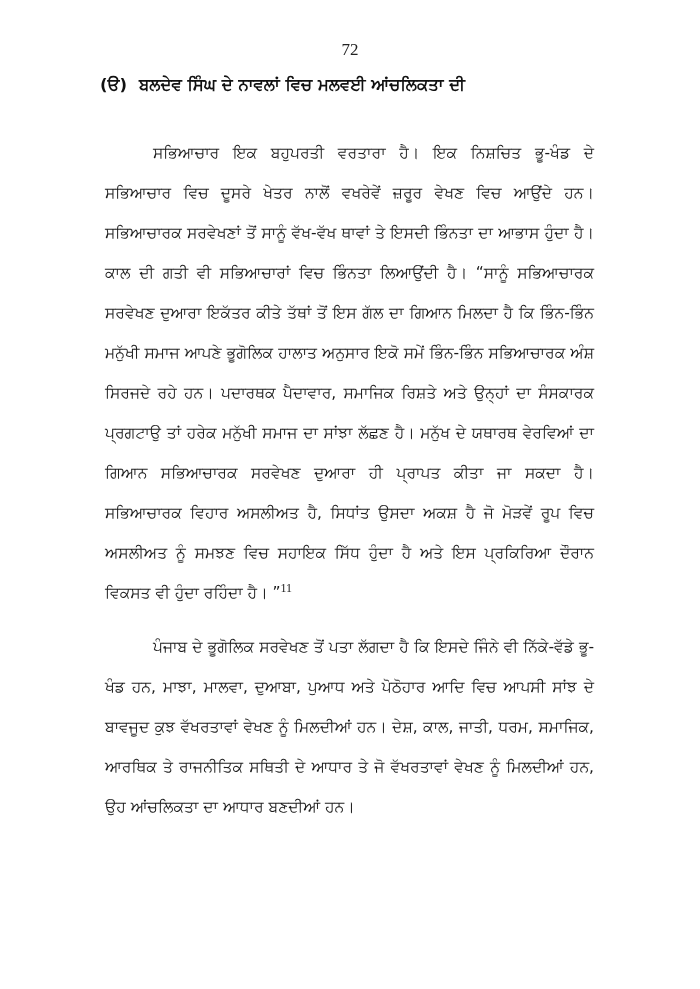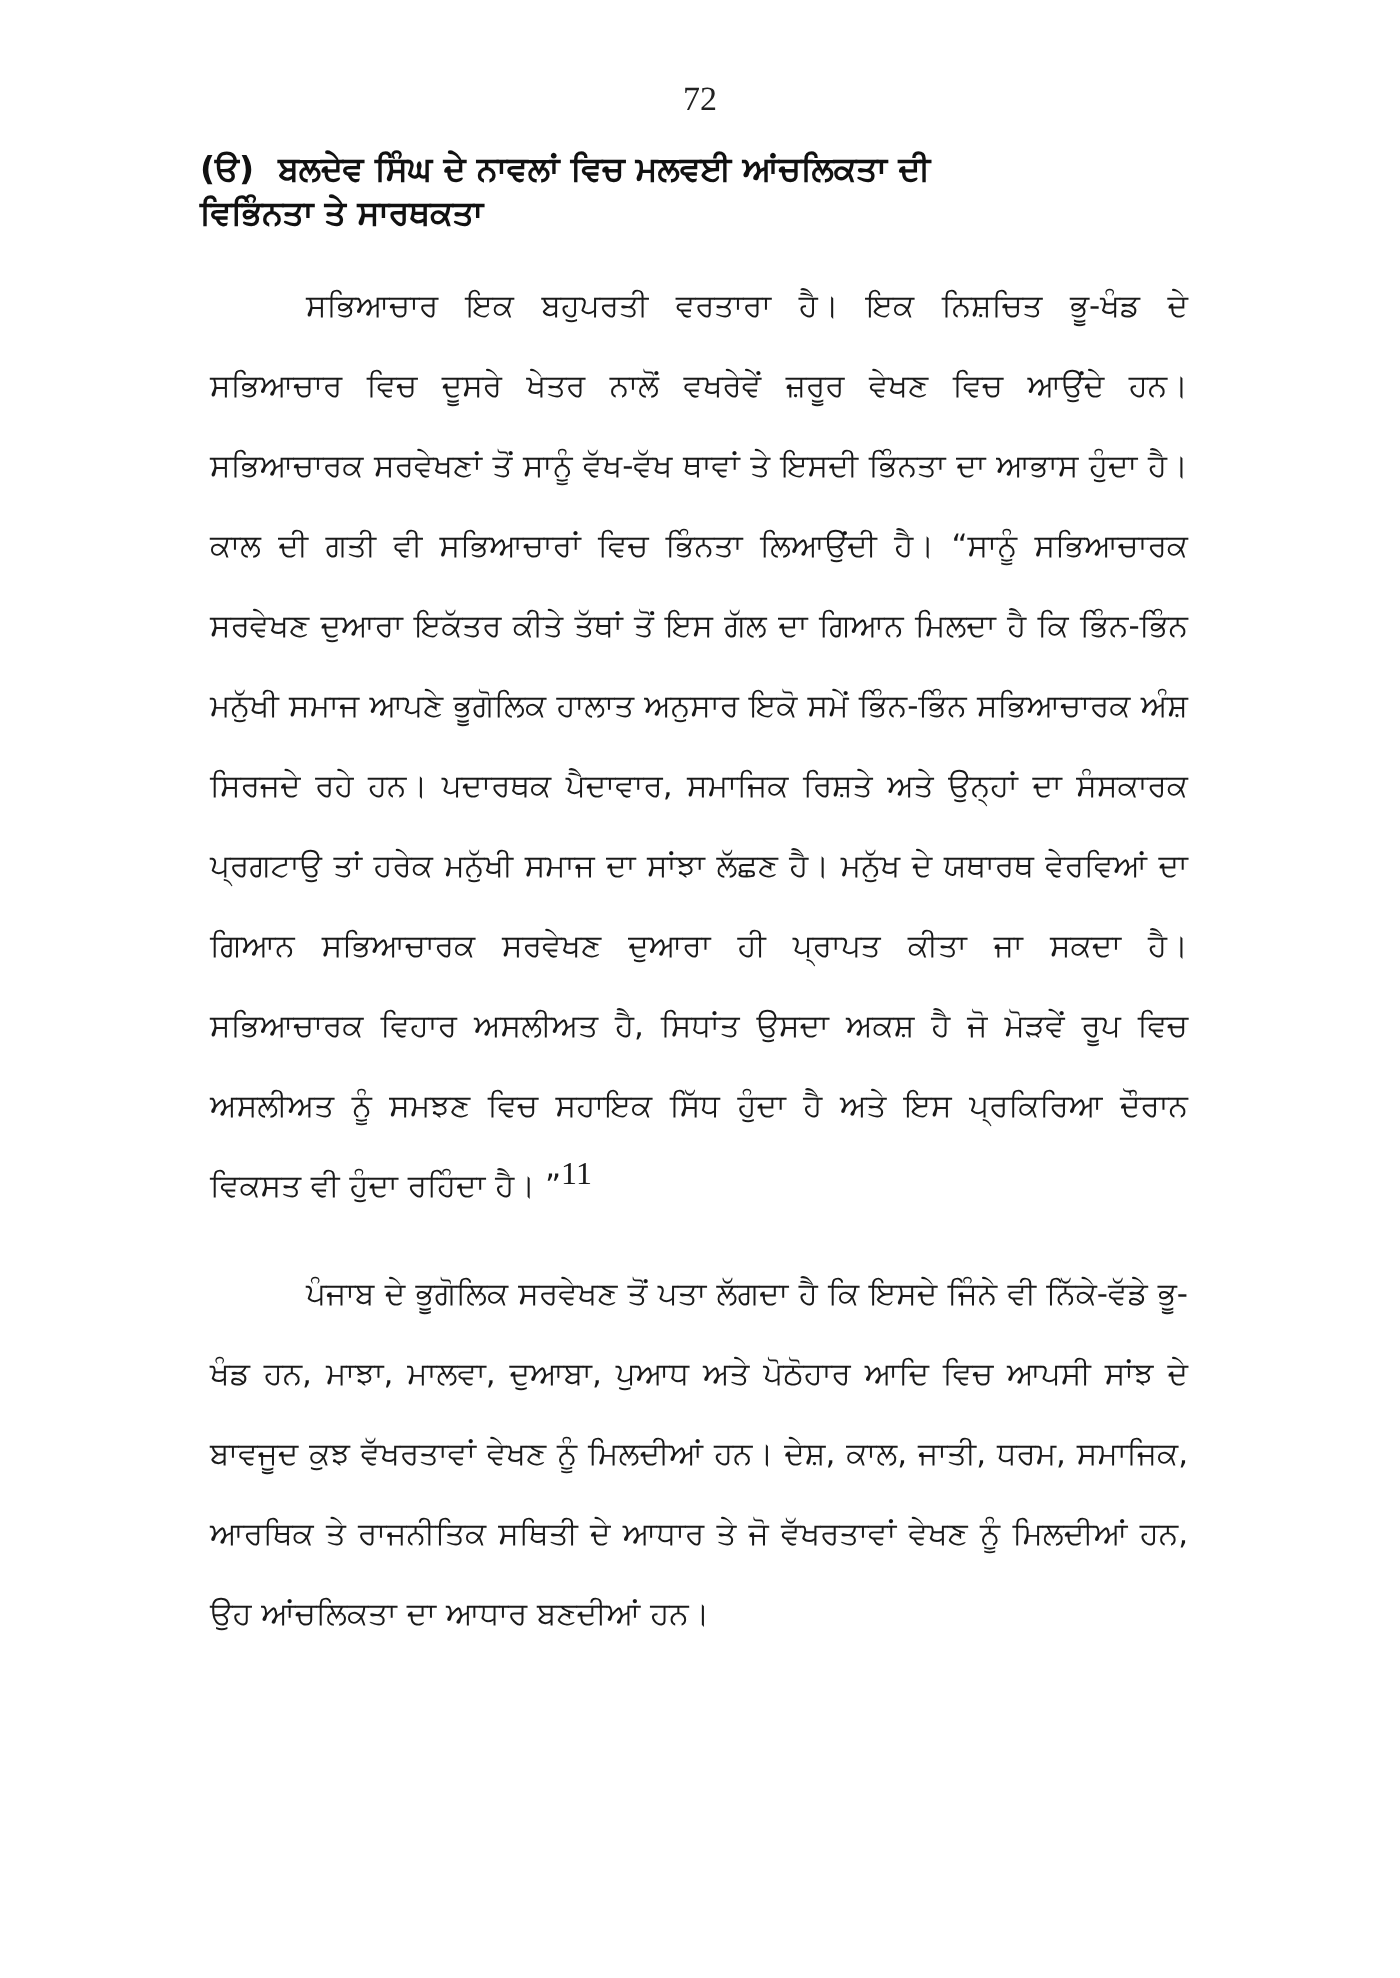--- a/index.html
+++ b/index.html
@@ -13,30 +13,29 @@
     font-family: "DejaVu Sans", sans-serif; font-size: 16.5px; font-weight: bold; line-height: 22px; color: #111;
   }
   .heading .marker { margin-right: 12px; }
   .body-text {
     position: absolute; top: 133px; left: 105px; width: 489px;
     font-family: "DejaVu Sans", sans-serif; font-size: 15.5px; line-height: 40px; color: #1a1a1a;
   }
   .para { margin: 0; text-align: justify; text-align-last: left; }
   .para.indent { text-indent: 48px; }
   .para.gap { margin-top: 14px; }
-  sup.footnote-ref { font-family: "Liberation Serif", serif; font-size: 16px; vertical-align: super; line-height: 0; }
+  sup.footnote-ref { font-family: "Liberation Serif", serif; font-size: 12px; vertical-align: super; line-height: 0; }
 </style>
 </head>
 <body>
 
 <div class="page-number">72</div>
 
 <div class="heading">
   <div>
     <span class="marker">(ੳ)</span><span>ਬਲਦੇਵ ਸਿੰਘ ਦੇ ਨਾਵਲਾਂ ਵਿਚ ਮਲਵਈ ਆਂਚਲਿਕਤਾ ਦੀ</span>
   </div>
-  <div>ਵਿਭਿੰਨਤਾ ਤੇ ਸਾਰਥਕਤਾ</div>
 </div>
 
 <div class="body-text">
   <p class="para indent"><span>ਸਭਿਆਚਾਰ ਇਕ ਬਹੁਪਰਤੀ ਵਰਤਾਰਾ ਹੈ। ਇਕ ਨਿਸ਼ਚਿਤ ਭੂ-ਖੰਡ ਦੇ ਸਭਿਆਚਾਰ ਵਿਚ ਦੂਸਰੇ ਖੇਤਰ ਨਾਲੋਂ ਵਖਰੇਵੇਂ ਜ਼ਰੂਰ ਵੇਖਣ ਵਿਚ ਆਉਂਦੇ ਹਨ। ਸਭਿਆਚਾਰਕ ਸਰਵੇਖਣਾਂ ਤੋਂ ਸਾਨੂੰ ਵੱਖ-ਵੱਖ ਥਾਵਾਂ ਤੇ ਇਸਦੀ ਭਿੰਨਤਾ ਦਾ ਆਭਾਸ ਹੁੰਦਾ ਹੈ। ਕਾਲ ਦੀ ਗਤੀ ਵੀ ਸਭਿਆਚਾਰਾਂ ਵਿਚ ਭਿੰਨਤਾ ਲਿਆਉਂਦੀ ਹੈ। “ਸਾਨੂੰ ਸਭਿਆਚਾਰਕ ਸਰਵੇਖਣ ਦੁਆਰਾ ਇਕੱਤਰ ਕੀਤੇ ਤੱਥਾਂ ਤੋਂ ਇਸ ਗੱਲ ਦਾ ਗਿਆਨ ਮਿਲਦਾ ਹੈ ਕਿ ਭਿੰਨ-ਭਿੰਨ ਮਨੁੱਖੀ ਸਮਾਜ ਆਪਣੇ ਭੂਗੋਲਿਕ ਹਾਲਾਤ ਅਨੁਸਾਰ ਇਕੋ ਸਮੇਂ ਭਿੰਨ-ਭਿੰਨ ਸਭਿਆਚਾਰਕ ਅੰਸ਼ ਸਿਰਜਦੇ ਰਹੇ ਹਨ। ਪਦਾਰਥਕ ਪੈਦਾਵਾਰ, ਸਮਾਜਿਕ ਰਿਸ਼ਤੇ ਅਤੇ ਉਨ੍ਹਾਂ ਦਾ ਸੰਸਕਾਰਕ ਪ੍ਰਗਟਾਉ ਤਾਂ ਹਰੇਕ ਮਨੁੱਖੀ ਸਮਾਜ ਦਾ ਸਾਂਝਾ ਲੱਛਣ ਹੈ। ਮਨੁੱਖ ਦੇ ਯਥਾਰਥ ਵੇਰਵਿਆਂ ਦਾ ਗਿਆਨ ਸਭਿਆਚਾਰਕ ਸਰਵੇਖਣ ਦੁਆਰਾ ਹੀ ਪ੍ਰਾਪਤ ਕੀਤਾ ਜਾ ਸਕਦਾ ਹੈ। ਸਭਿਆਚਾਰਕ ਵਿਹਾਰ ਅਸਲੀਅਤ ਹੈ, ਸਿਧਾਂਤ ਉਸਦਾ ਅਕਸ਼ ਹੈ ਜੋ ਮੋੜਵੇਂ ਰੂਪ ਵਿਚ ਅਸਲੀਅਤ ਨੂੰ ਸਮਝਣ ਵਿਚ ਸਹਾਇਕ ਸਿੱਧ ਹੁੰਦਾ ਹੈ ਅਤੇ ਇਸ ਪ੍ਰਕਿਰਿਆ ਦੌਰਾਨ ਵਿਕਸਤ ਵੀ ਹੁੰਦਾ ਰਹਿੰਦਾ ਹੈ। ”</span><sup class="footnote-ref">11</sup></p>
   <p class="para indent gap"><span>ਪੰਜਾਬ ਦੇ ਭੂਗੋਲਿਕ ਸਰਵੇਖਣ ਤੋਂ ਪਤਾ ਲੱਗਦਾ ਹੈ ਕਿ ਇਸਦੇ ਜਿੰਨੇ ਵੀ ਨਿੱਕੇ-ਵੱਡੇ ਭੂ-ਖੰਡ ਹਨ, ਮਾਝਾ, ਮਾਲਵਾ, ਦੁਆਬਾ, ਪੁਆਧ ਅਤੇ ਪੋਠੋਹਾਰ ਆਦਿ ਵਿਚ ਆਪਸੀ ਸਾਂਝ ਦੇ ਬਾਵਜੂਦ ਕੁਝ ਵੱਖਰਤਾਵਾਂ ਵੇਖਣ ਨੂੰ ਮਿਲਦੀਆਂ ਹਨ। ਦੇਸ਼, ਕਾਲ, ਜਾਤੀ, ਧਰਮ, ਸਮਾਜਿਕ, ਆਰਥਿਕ ਤੇ ਰਾਜਨੀਤਿਕ ਸਥਿਤੀ ਦੇ ਆਧਾਰ ਤੇ ਜੋ ਵੱਖਰਤਾਵਾਂ ਵੇਖਣ ਨੂੰ ਮਿਲਦੀਆਂ ਹਨ, ਉਹ ਆਂਚਲਿਕਤਾ ਦਾ ਆਧਾਰ ਬਣਦੀਆਂ ਹਨ।</span></p>
 </div>
 
 </body></html>

